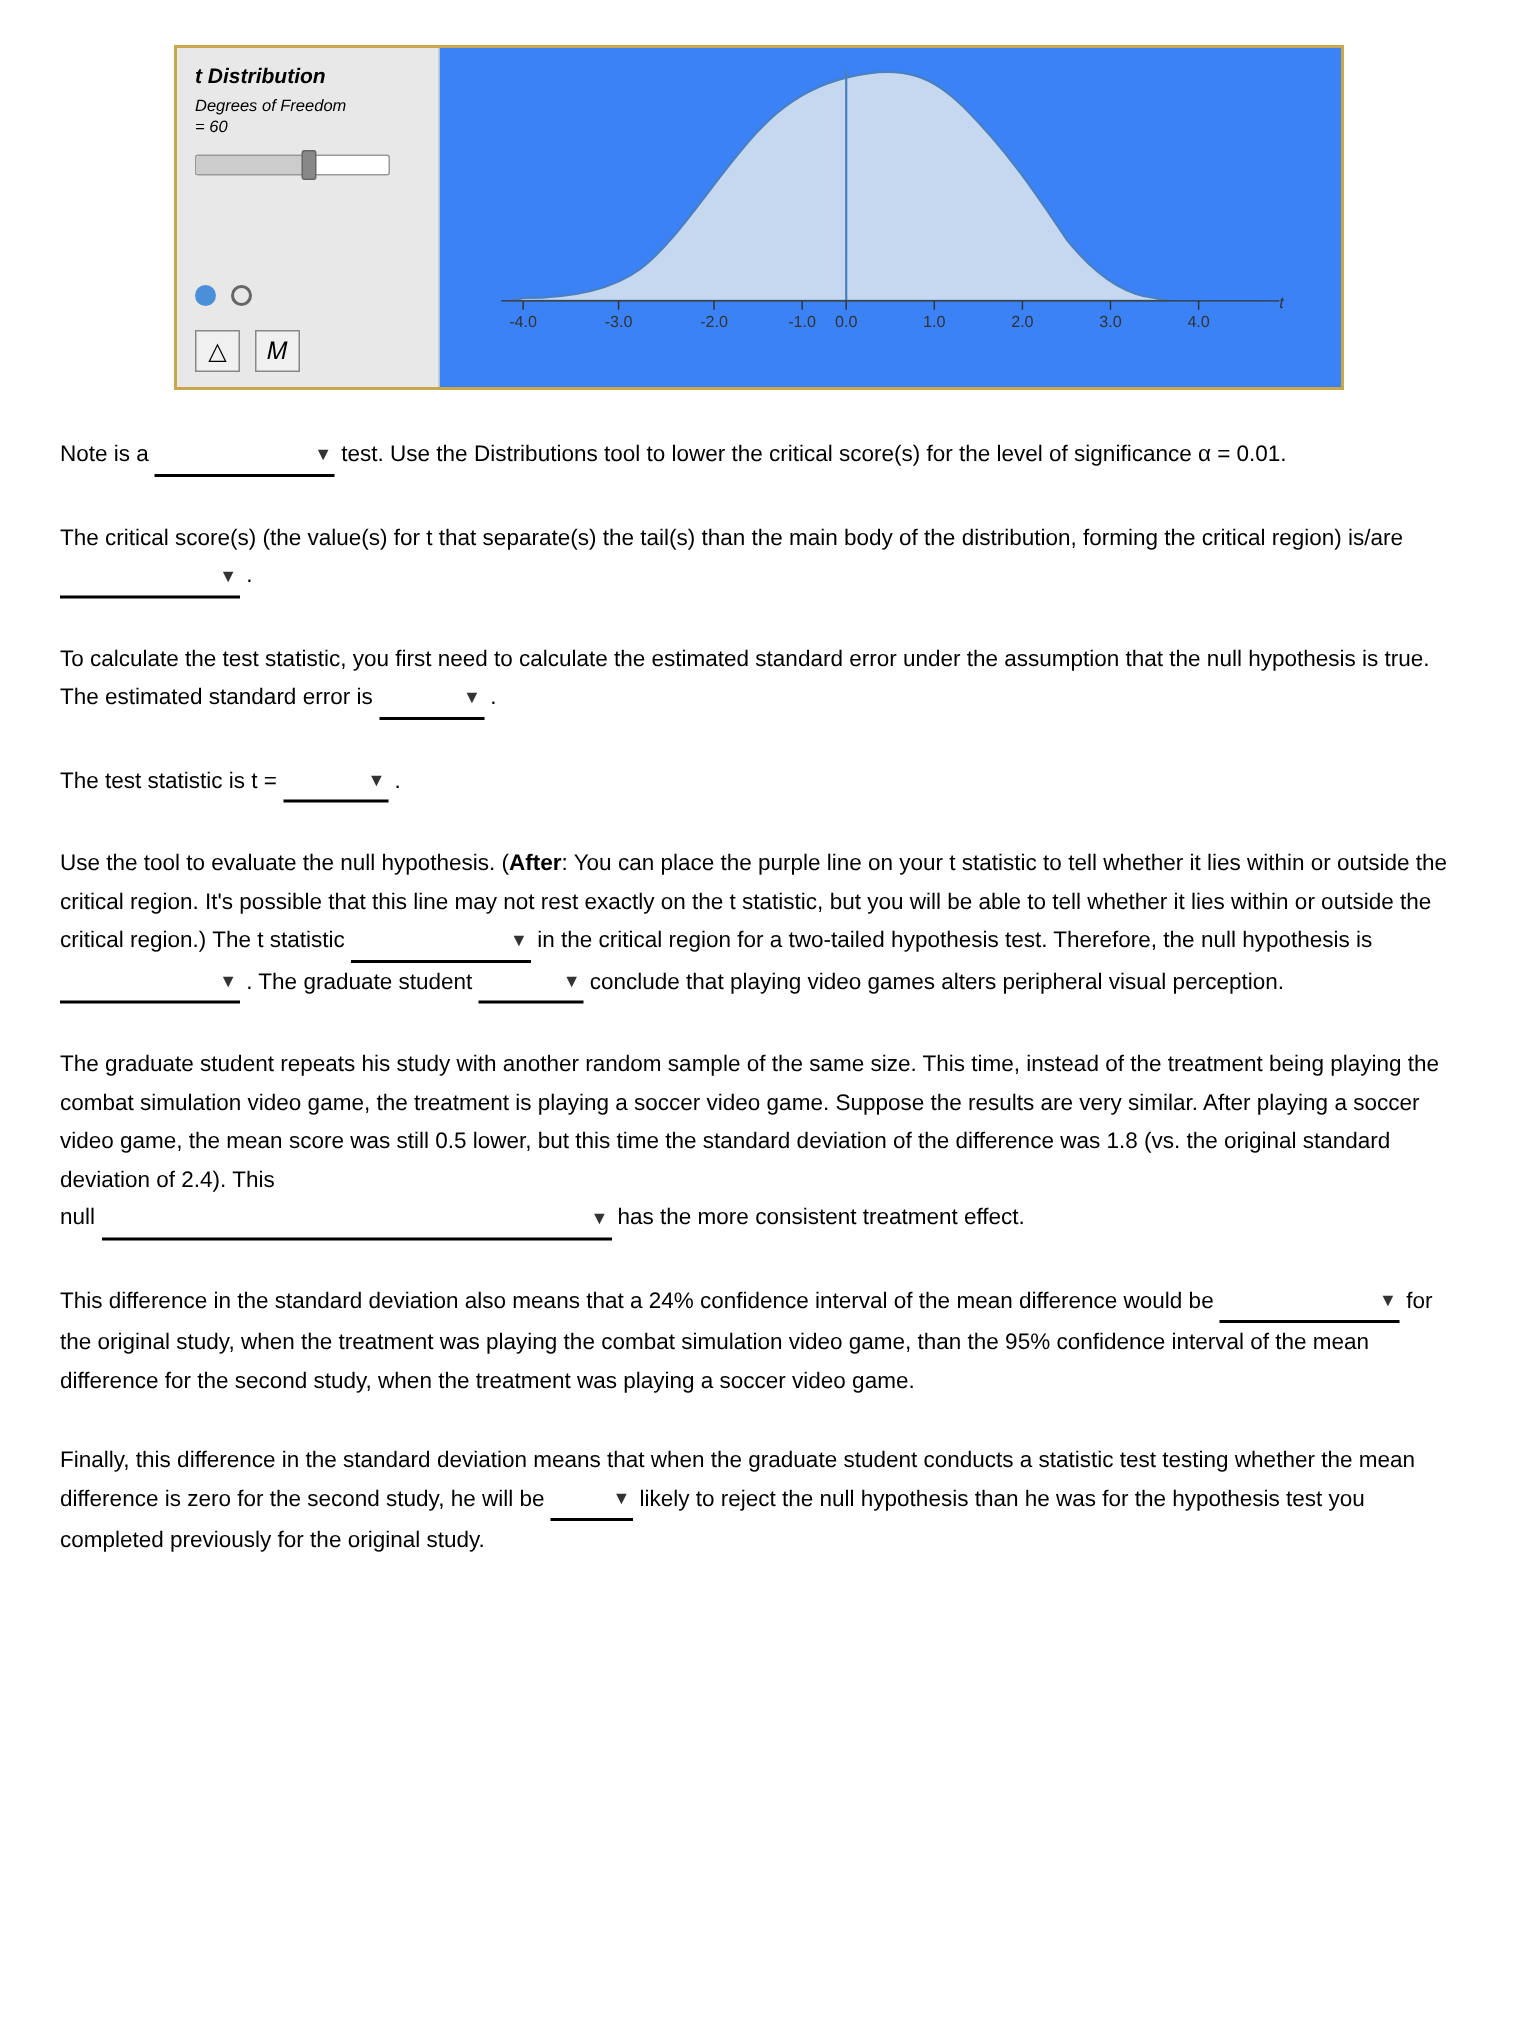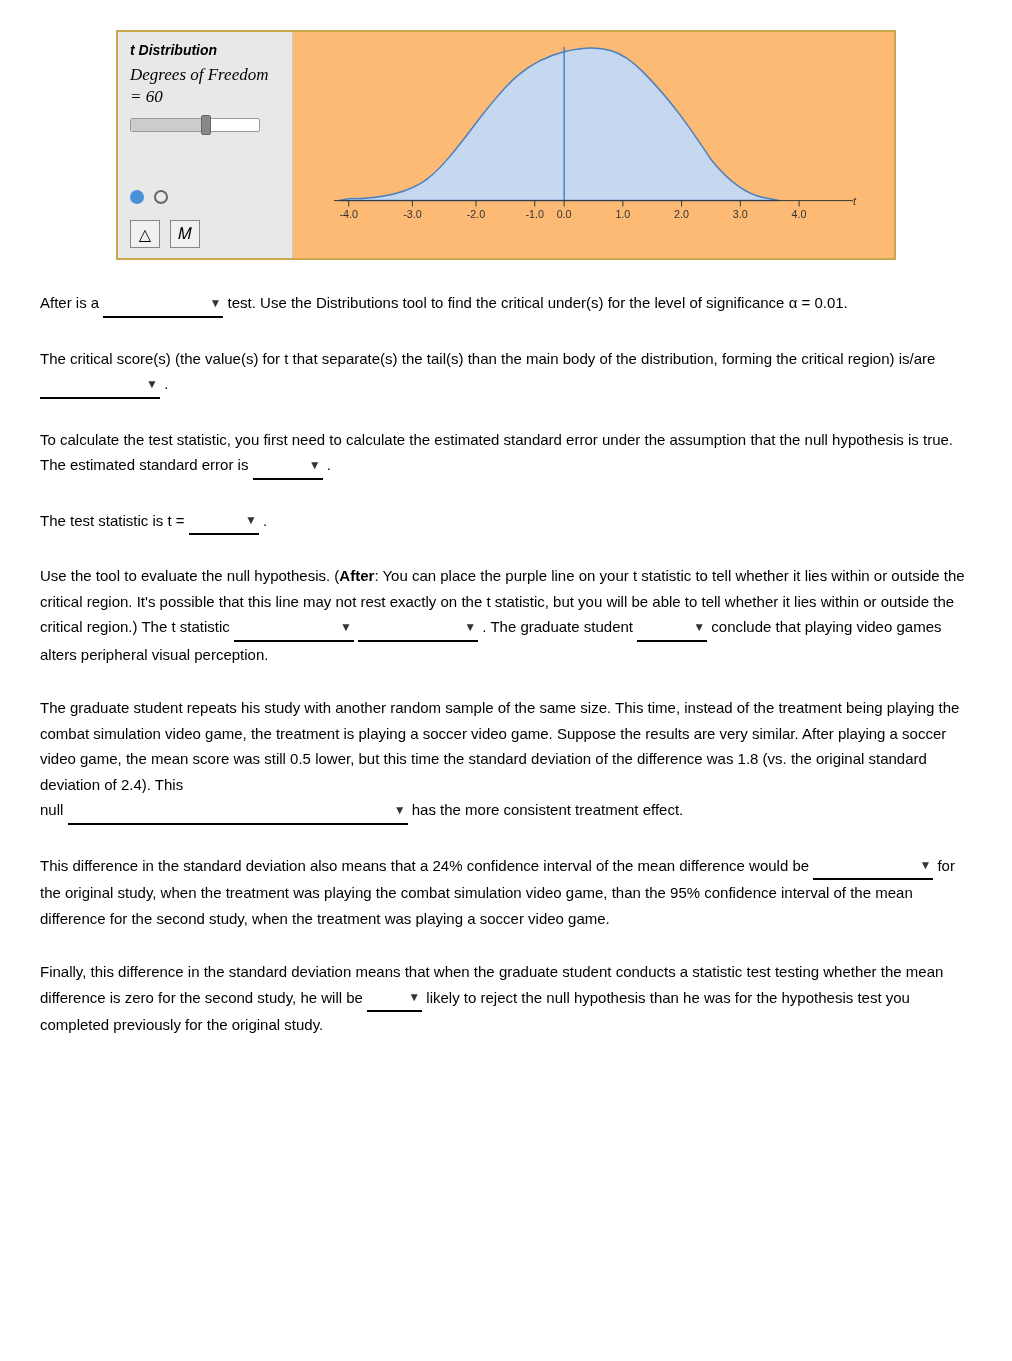--- a/index.html
+++ b/index.html
@@ -12,21 +12,21 @@
       padding: 20px 30px;
     }
 
     
     .chart-container {
       border: 2px solid #c8a84b;
       display: flex;
       width: 780px;
       height: 230px;
       margin: 10px auto 30px auto;
-      background: #fdba74;
+      background: #3b82f6;
     }
 
     .chart-left-panel {
       width: 175px;
       min-width: 175px;
       background: #e8e8e8;
       border-right: 1px solid #ccc;
       padding: 10px 12px;
       display: flex;
       flex-direction: column;
@@ -34,23 +34,22 @@
     }
 
     .chart-title {
       font-style: italic;
       font-weight: bold;
       font-size: 14px;
     }
 
     .chart-subtitle {
       font-style: italic;
-      font-size: 17px;
+      font-size: 11px;
       line-height: 1.3;
-      font-family: Liberation Serif, serif;
     }
 
     .slider-container {
       display: flex;
       align-items: center;
       margin-top: 4px;
     }
 
     .slider-track {
       width: 130px;
@@ -231,28 +230,28 @@
       <text x="490" y="180" text-anchor="middle" font-size="11" fill="#333">4.0</text>
 
       <text x="545" y="167" font-size="11" fill="#333" font-style="italic">t</text>
     </svg>
   </div>
 </div>
 
 <div class="content">
 
   <div class="paragraph">
-    <span>After is a</span>
+    <span>Note is a</span>
     <span> </span>
     <span class="dropdown-inline dropdown-medium">
       <span class="dropdown-text">&nbsp;&nbsp;&nbsp;&nbsp;&nbsp;&nbsp;&nbsp;</span>
       <span class="arrow">▼</span>
     </span>
     <span> </span>
-    <span>test. Use the Distributions tool to find the critical under(s) for the level of significance α = 0.01.</span>
+    <span>test. Use the Distributions tool to lower the critical score(s) for the level of significance α = 0.01.</span>
   </div>
 
   <div class="paragraph">
     <span>The critical score(s) (the value(s) for t that separate(s) the tail(s) than the main body of the distribution, forming the critical region) is/are</span>
     <span> </span>
     <span class="dropdown-inline dropdown-medium">
       <span class="dropdown-text">&nbsp;&nbsp;&nbsp;&nbsp;&nbsp;&nbsp;&nbsp;</span>
       <span class="arrow">▼</span>
     </span>
     <span> </span>
@@ -281,20 +280,21 @@
     <span>.</span>
   </div>
 
   <div class="paragraph">
     <span>Use the tool to evaluate the null hypothesis. (<strong>After</strong>: You can place the purple line on your t statistic to tell whether it lies within or outside the critical region. It's possible that this line may not rest exactly on the t statistic, but you will be able to tell whether it lies within or outside the critical region.) The t statistic</span>
     <span> </span>
     <span class="dropdown-inline dropdown-medium">
       <span class="dropdown-text">&nbsp;&nbsp;&nbsp;&nbsp;&nbsp;&nbsp;&nbsp;</span>
       <span class="arrow">▼</span>
     </span>
+    <span> in the critical region for a two-tailed hypothesis test. Therefore, the null hypothesis is</span>
     <span> </span>
     <span class="dropdown-inline dropdown-medium">
       <span class="dropdown-text">&nbsp;&nbsp;&nbsp;&nbsp;&nbsp;&nbsp;&nbsp;&nbsp;&nbsp;&nbsp;&nbsp;</span>
       <span class="arrow">▼</span>
     </span>
     <span> . The graduate student </span>
     <span class="dropdown-inline dropdown-small">
       <span class="dropdown-text">&nbsp;&nbsp;&nbsp;&nbsp;&nbsp;</span>
       <span class="arrow">▼</span>
     </span>

